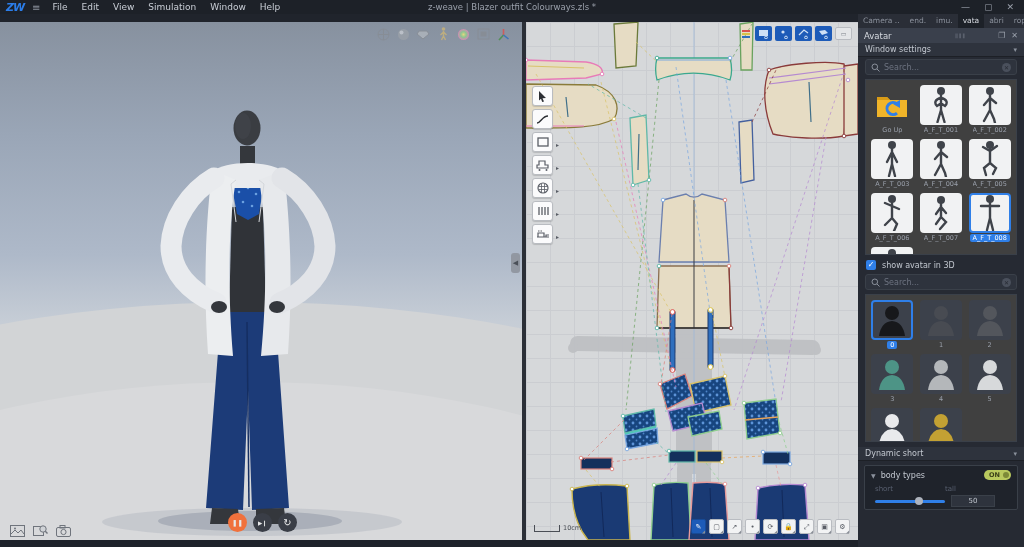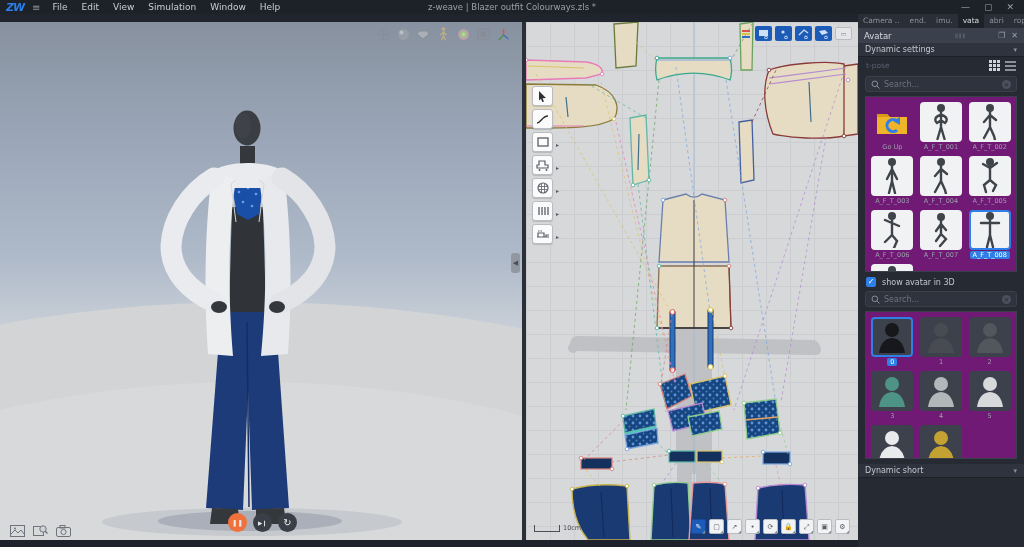--- a/index.html
+++ b/index.html
@@ -78,21 +78,21 @@
   .gridicon i { background:#cfd3d9; }
   .gridicon.blue i { background:#2f7fe8; }
   .listicon { display:flex; flex-direction:column; gap:2px; }
   .listicon i { width:11px; height:2px; background:#8b919c; }
   .searchbar { margin:2px 7px 4px; height:16px; background:#2e333d; border:1px solid #3a4049; border-radius:3px;
                display:flex; align-items:center; padding:0 5px; gap:4px; }
   .searchbar input { flex:1; background:transparent; border:none; outline:none; color:#c2c7cf; font-size:8px; font-family:"DejaVu Sans",sans-serif; }
   .searchbar input::placeholder { color:#6d7380; }
   .clear-x { width:9px; height:9px; border-radius:50%; background:#4a505c; color:#262a33; font-size:6px; display:flex; align-items:center; justify-content:center; }
 
-  .thumbgrid { margin:0 7px; border:1px solid #3a4049; background:#701a75; padding:5px 4px;
+  .thumbgrid { margin:0 7px; border:1px solid #3a4049; background:#404040; padding:5px 4px;
                display:grid; grid-template-columns:repeat(3,1fr); gap:5px 4px; overflow:hidden; }
   #pose-grid { height:176px; }
   .thumb { display:flex; flex-direction:column; align-items:center; gap:1px; }
   .thumb .box { width:42px; height:40px; background:#f1f2f3; border-radius:4px; border:2px solid transparent;
                 display:flex; align-items:center; justify-content:center; overflow:hidden; }
   .thumb.selected .box { border-color:#2f7fe8; }
   .thumb .cap { font-size:6.5px; color:#9aa0ab; line-height:8px; max-width:48px; overflow:hidden; white-space:nowrap; }
   .thumb.selected .cap { background:#2f7fe8; color:#fff; border-radius:2px; padding:0 3px; }
   .thumb .box.darkbox { background:#3c414b; }
 
@@ -523,45 +523,24 @@
     </div>
 
     <div id="panel-header">
       <span>Avatar</span>
       <span class="dots">⦀⦀⦀</span>
       <span class="ph-ic">❐</span>
       <span class="ph-ic">✕</span>
     </div>
 
     <div class="section-header">
-      <span>Dynamic settings</span>
+      <span>Window settings</span>
       <span class="caret">▾</span>
     </div>
 
-    <div class="row-label">
-      <span>t-pose</span>
-      <span class="viewicons">
-        <span class="gridicon">
-            <i></i>
-            <i></i>
-            <i></i>
-            <i></i>
-            <i></i>
-            <i></i>
-            <i></i>
-            <i></i>
-            <i></i>
-          </span>
-        <span class="listicon">
-            <i></i>
-            <i></i>
-            <i></i>
-          </span>
-      </span>
-    </div>
 
     <div class="searchbar">
       <svg width="9" height="9">
           <circle cx="3.8" cy="3.8" r="2.8" fill="none" stroke="#8b919c"></circle>
           <path d="M6,6 L8.5,8.5" stroke="#8b919c"></path>
         </svg>
       <input type="text" placeholder="Search..." style="">
       <span class="clear-x">✕</span>
     </div>
 
@@ -767,15 +746,35 @@
           </span>
 
       </span>
     </div>
 
     <div class="section-header" style="margin-top:5px;">
       <span>Dynamic short</span>
       <span class="caret">▾</span>
     </div>
 
+    <div id="bodytypes">
+      <div class="bt-head">
+        <span style="font-size:6px;color:#8b919c;">▼</span>
+        <span>body types</span>
+        <span id="bt-toggle">
+          <span>ON</span>
+          <span class="knob"></span>
+        </span>
+      </div>
+      <div id="slider-row">
+        <span style="width:70px;">short</span>
+        <span>tall</span>
+      </div>
+      <div id="slider-strip">
+        <span class="slider-track">
+            <span class="knob"></span>
+          </span>
+        <span class="numbox">50</span>
+      </div>
+    </div>
 
   </div>
 </div>
 
 </body></html>

